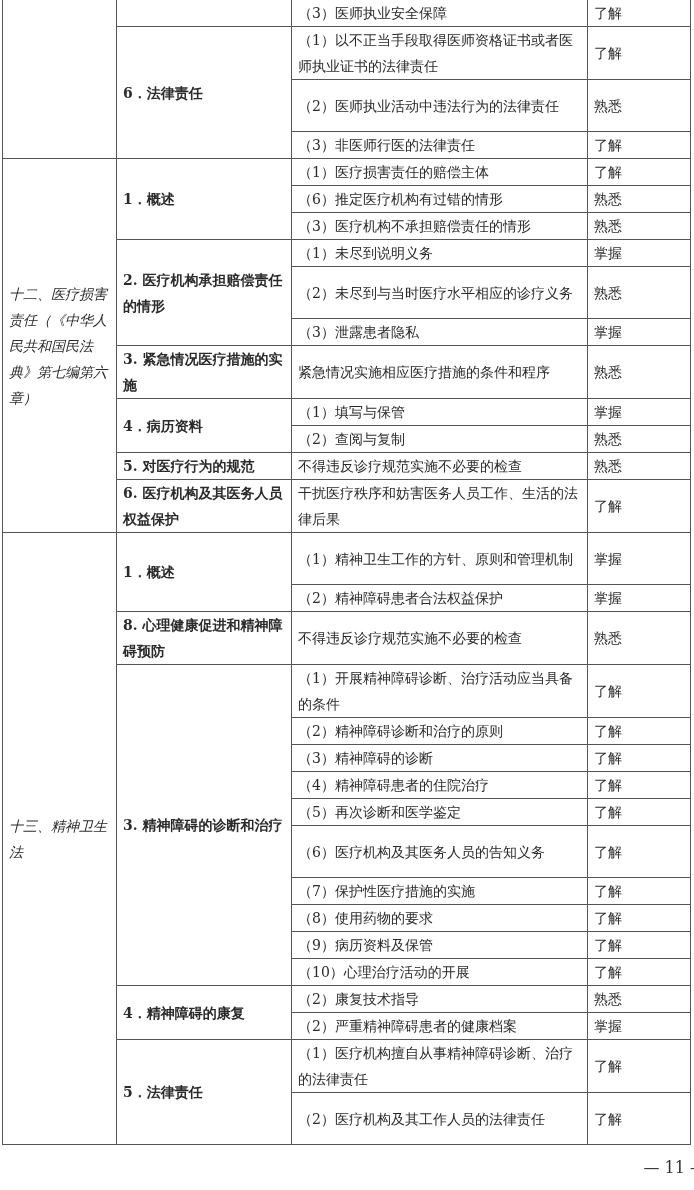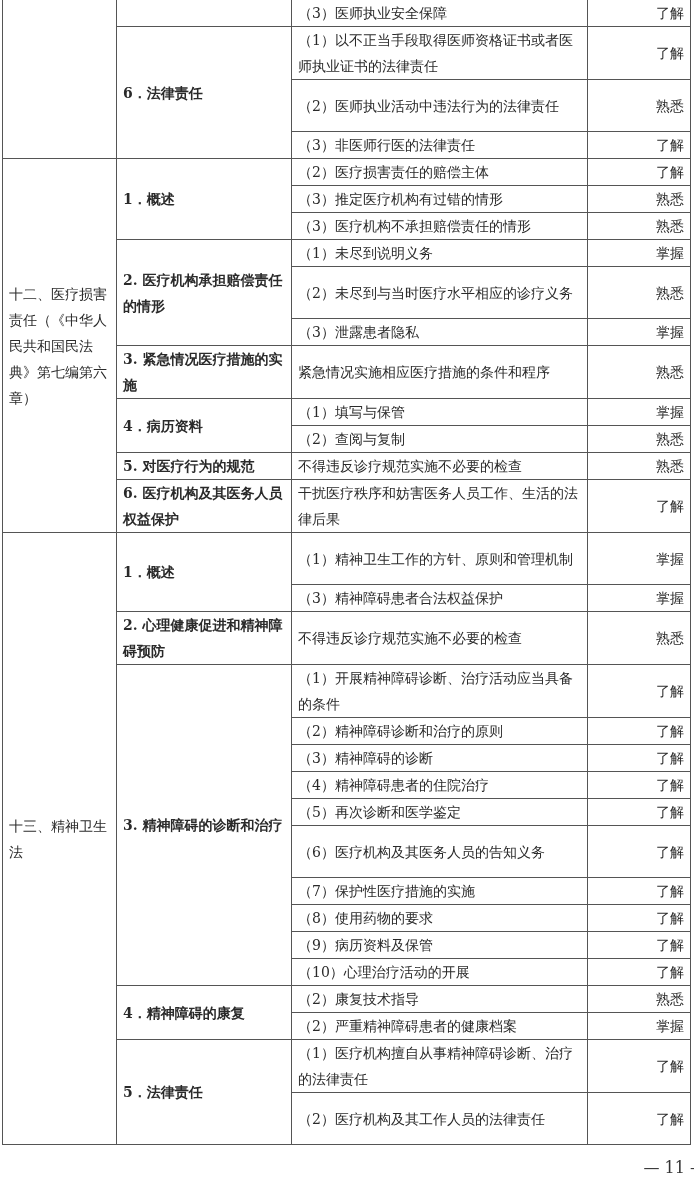--- a/index.html
+++ b/index.html
@@ -2,24 +2,24 @@
 <html><head>
 <meta charset="utf-8">
 <style>
   html, body { margin: 0; padding: 0; background: #ffffff; }
   body { width: 694px; height: 1190px; position: relative; overflow: hidden;
          font-family: "DejaVu Serif", "Liberation Serif", serif; color: #2a2a2a; }
   table.syllabus { position: absolute; left: 2px; top: -1px; width: 688px;
     border-collapse: collapse; table-layout: fixed; font-size: 14px; }
   table.syllabus td { border: 1.5px solid #555; padding: 0 6px; vertical-align: middle;
     line-height: 26px; }
-  td.c-unit { width: 102px; }
+  td.c-unit { width: 102px; font-style: italic; }
   td.c-topic { width: 163px; font-weight: bold; }
   td.c-item { width: 283px; }
-  td.c-req { width: 90px; text-align: right; }
+  td.c-req { width: 90px; text-align: left; }
   tr.h1 td { height: 25px; }
   tr.h2 td { height: 51px; }
   .page-num { position: absolute; top: 1158px; left: 12px; width: 694px; text-align: right;
     font-size: 16px; color: #333; }
 </style>
 </head>
 <body>
 
 <table class="syllabus">
   <colgroup>
@@ -46,25 +46,25 @@
       <td class="c-req">熟悉</td>
     </tr>
     <tr class="h1">
       <td class="c-item">（3）非医师行医的法律责任</td>
       <td class="c-req">了解</td>
     </tr>
 
     <tr class="h1">
       <td class="c-unit" rowspan="11">十二、医疗损害责任（《中华人民共和国民法典》第七编第六章）</td>
       <td class="c-topic" rowspan="3">1．概述</td>
-      <td class="c-item">（2）医疗损害责任的赔偿主体</td>
+      <td class="c-item">（1）医疗损害责任的赔偿主体</td>
       <td class="c-req">了解</td>
     </tr>
     <tr class="h1">
-      <td class="c-item">（3）推定医疗机构有过错的情形</td>
+      <td class="c-item">（6）推定医疗机构有过错的情形</td>
       <td class="c-req">熟悉</td>
     </tr>
     <tr class="h1">
       <td class="c-item">（3）医疗机构不承担赔偿责任的情形</td>
       <td class="c-req">熟悉</td>
     </tr>
     <tr class="h1">
       <td class="c-topic" rowspan="3">2. 医疗机构承担赔偿责任的情形</td>
       <td class="c-item">（1）未尽到说明义务</td>
       <td class="c-req">掌握</td>
@@ -102,25 +102,25 @@
       <td class="c-req">了解</td>
     </tr>
 
     <tr class="h2">
       <td class="c-unit" rowspan="17">十三、精神卫生法</td>
       <td class="c-topic" rowspan="2">1．概述</td>
       <td class="c-item">（1）精神卫生工作的方针、原则和管理机制</td>
       <td class="c-req">掌握</td>
     </tr>
     <tr class="h1">
-      <td class="c-item">（3）精神障碍患者合法权益保护</td>
+      <td class="c-item">（2）精神障碍患者合法权益保护</td>
       <td class="c-req">掌握</td>
     </tr>
     <tr class="h2">
-      <td class="c-topic">2. 心理健康促进和精神障碍预防</td>
+      <td class="c-topic">8. 心理健康促进和精神障碍预防</td>
       <td class="c-item">不得违反诊疗规范实施不必要的检查</td>
       <td class="c-req">熟悉</td>
     </tr>
     <tr class="h2">
       <td class="c-topic" rowspan="10">3. 精神障碍的诊断和治疗</td>
       <td class="c-item">（1）开展精神障碍诊断、治疗活动应当具备的条件</td>
       <td class="c-req">了解</td>
     </tr>
     <tr class="h1">
       <td class="c-item">（2）精神障碍诊断和治疗的原则</td>

